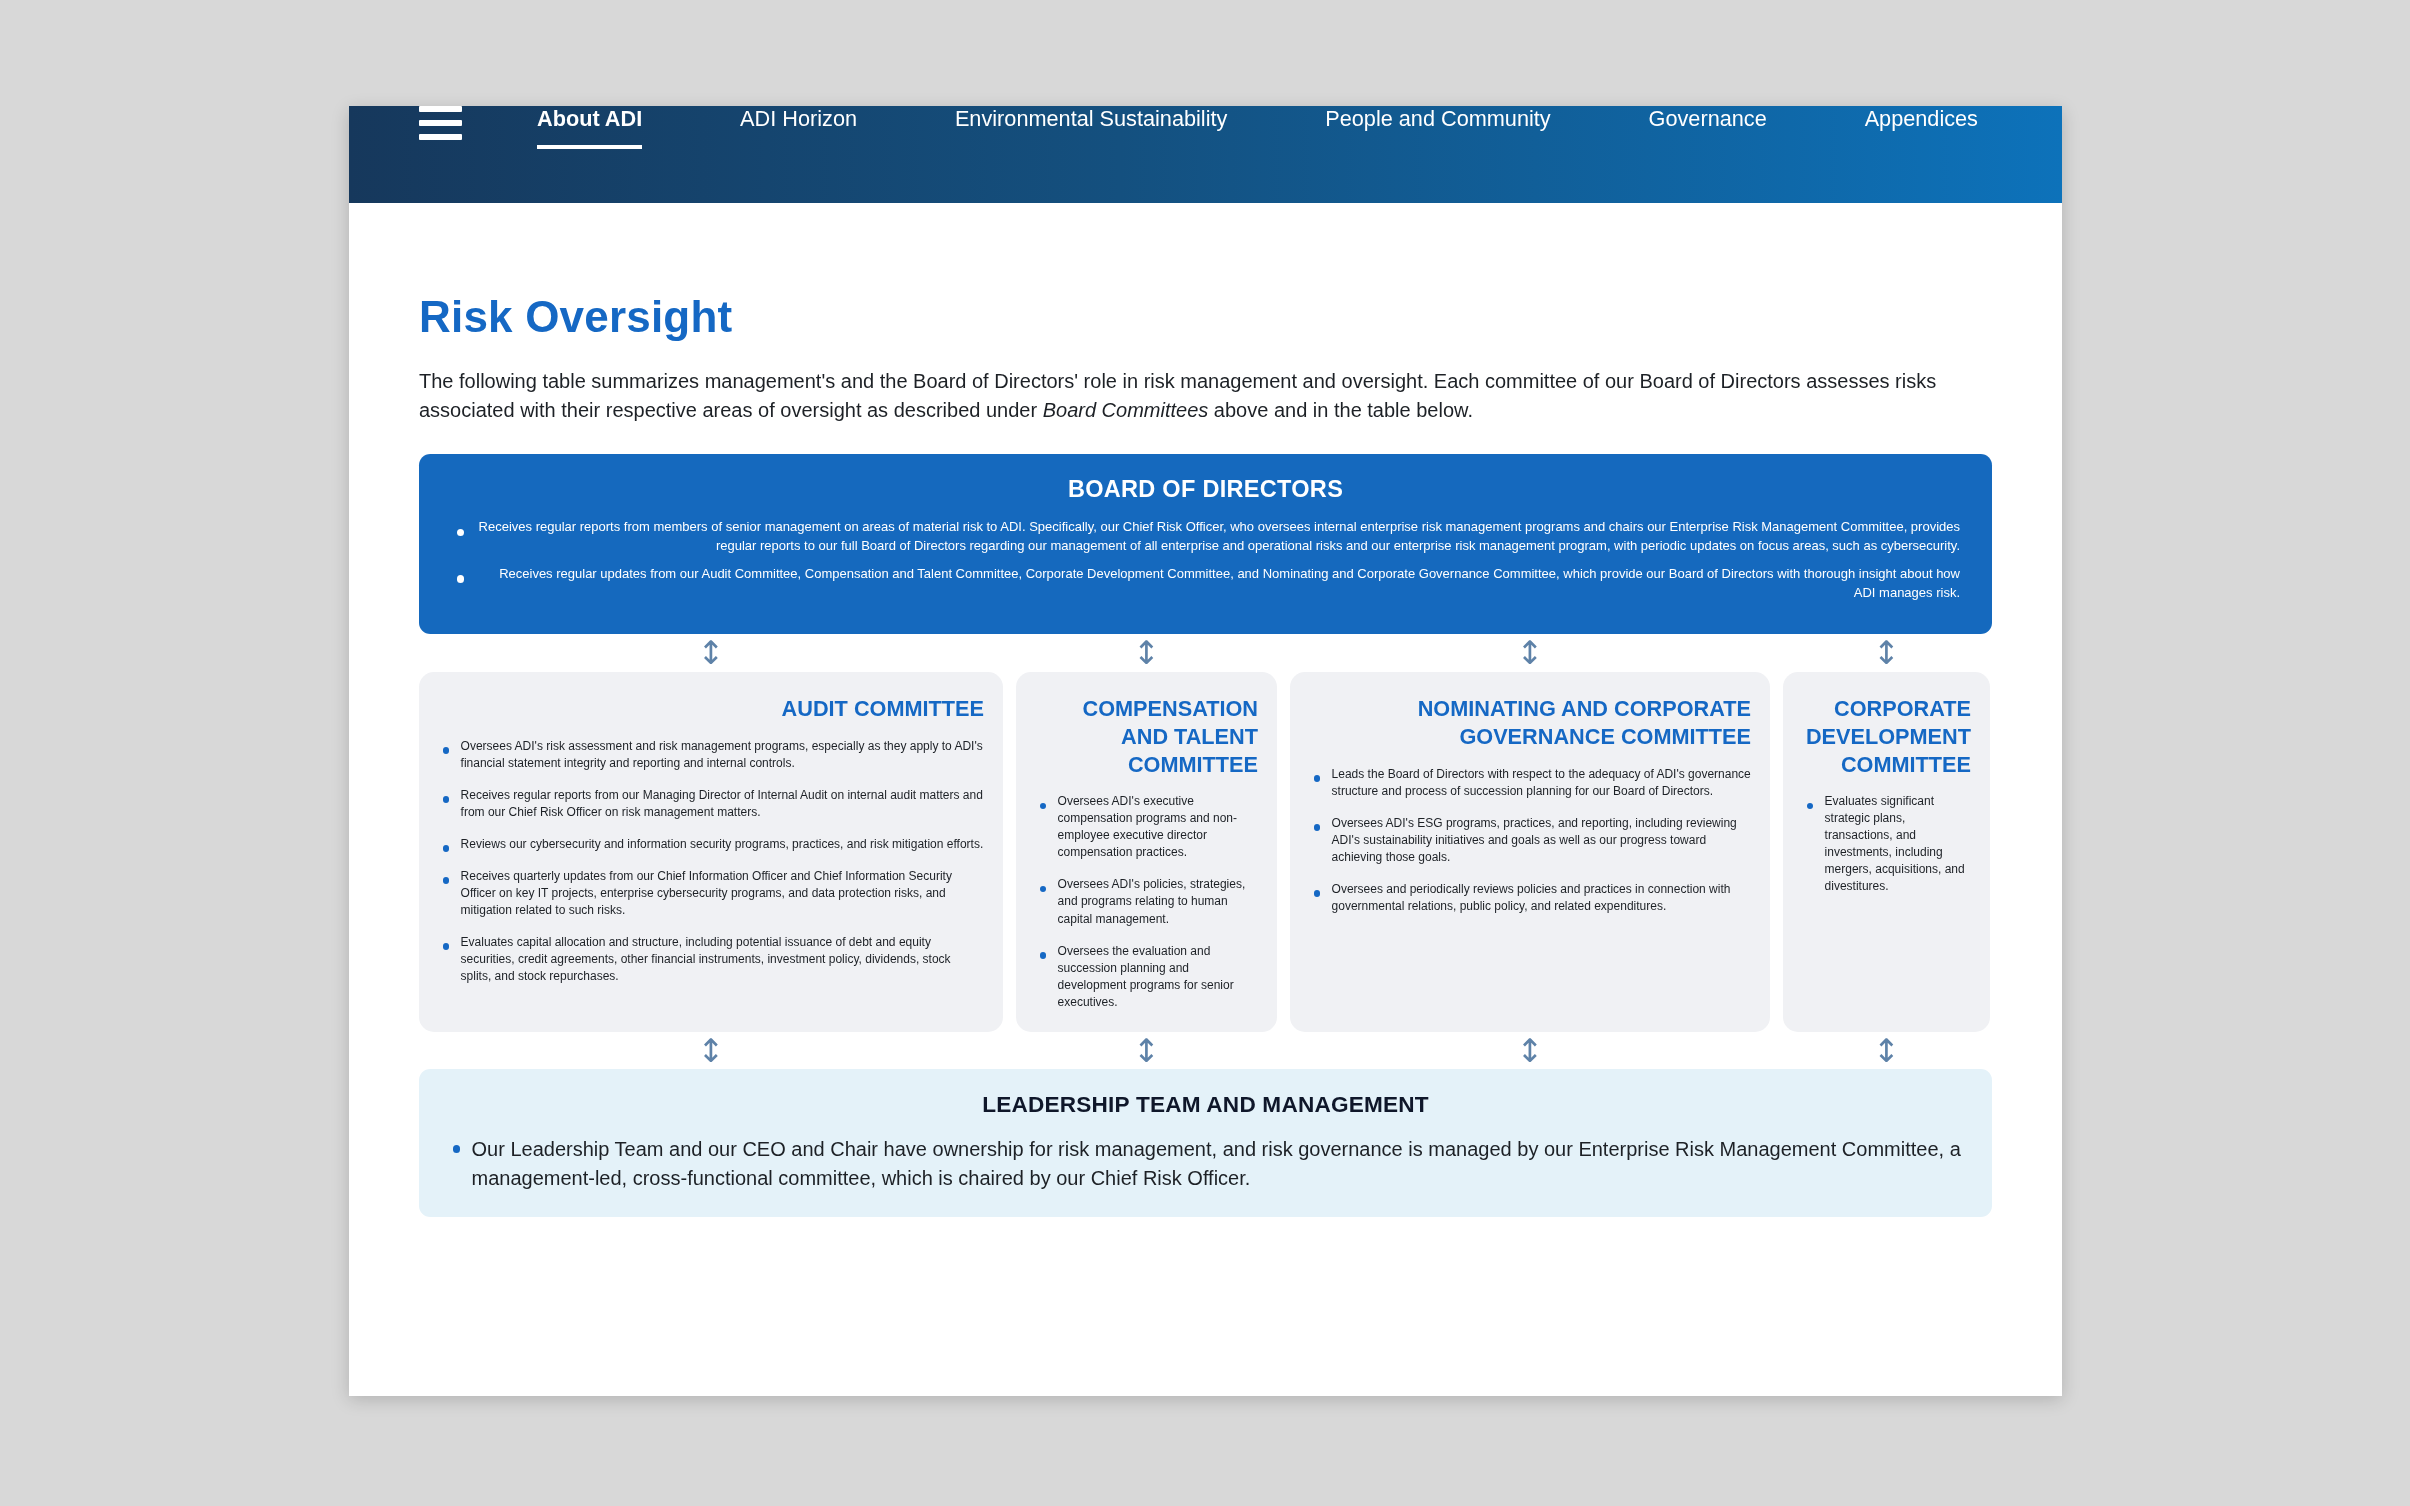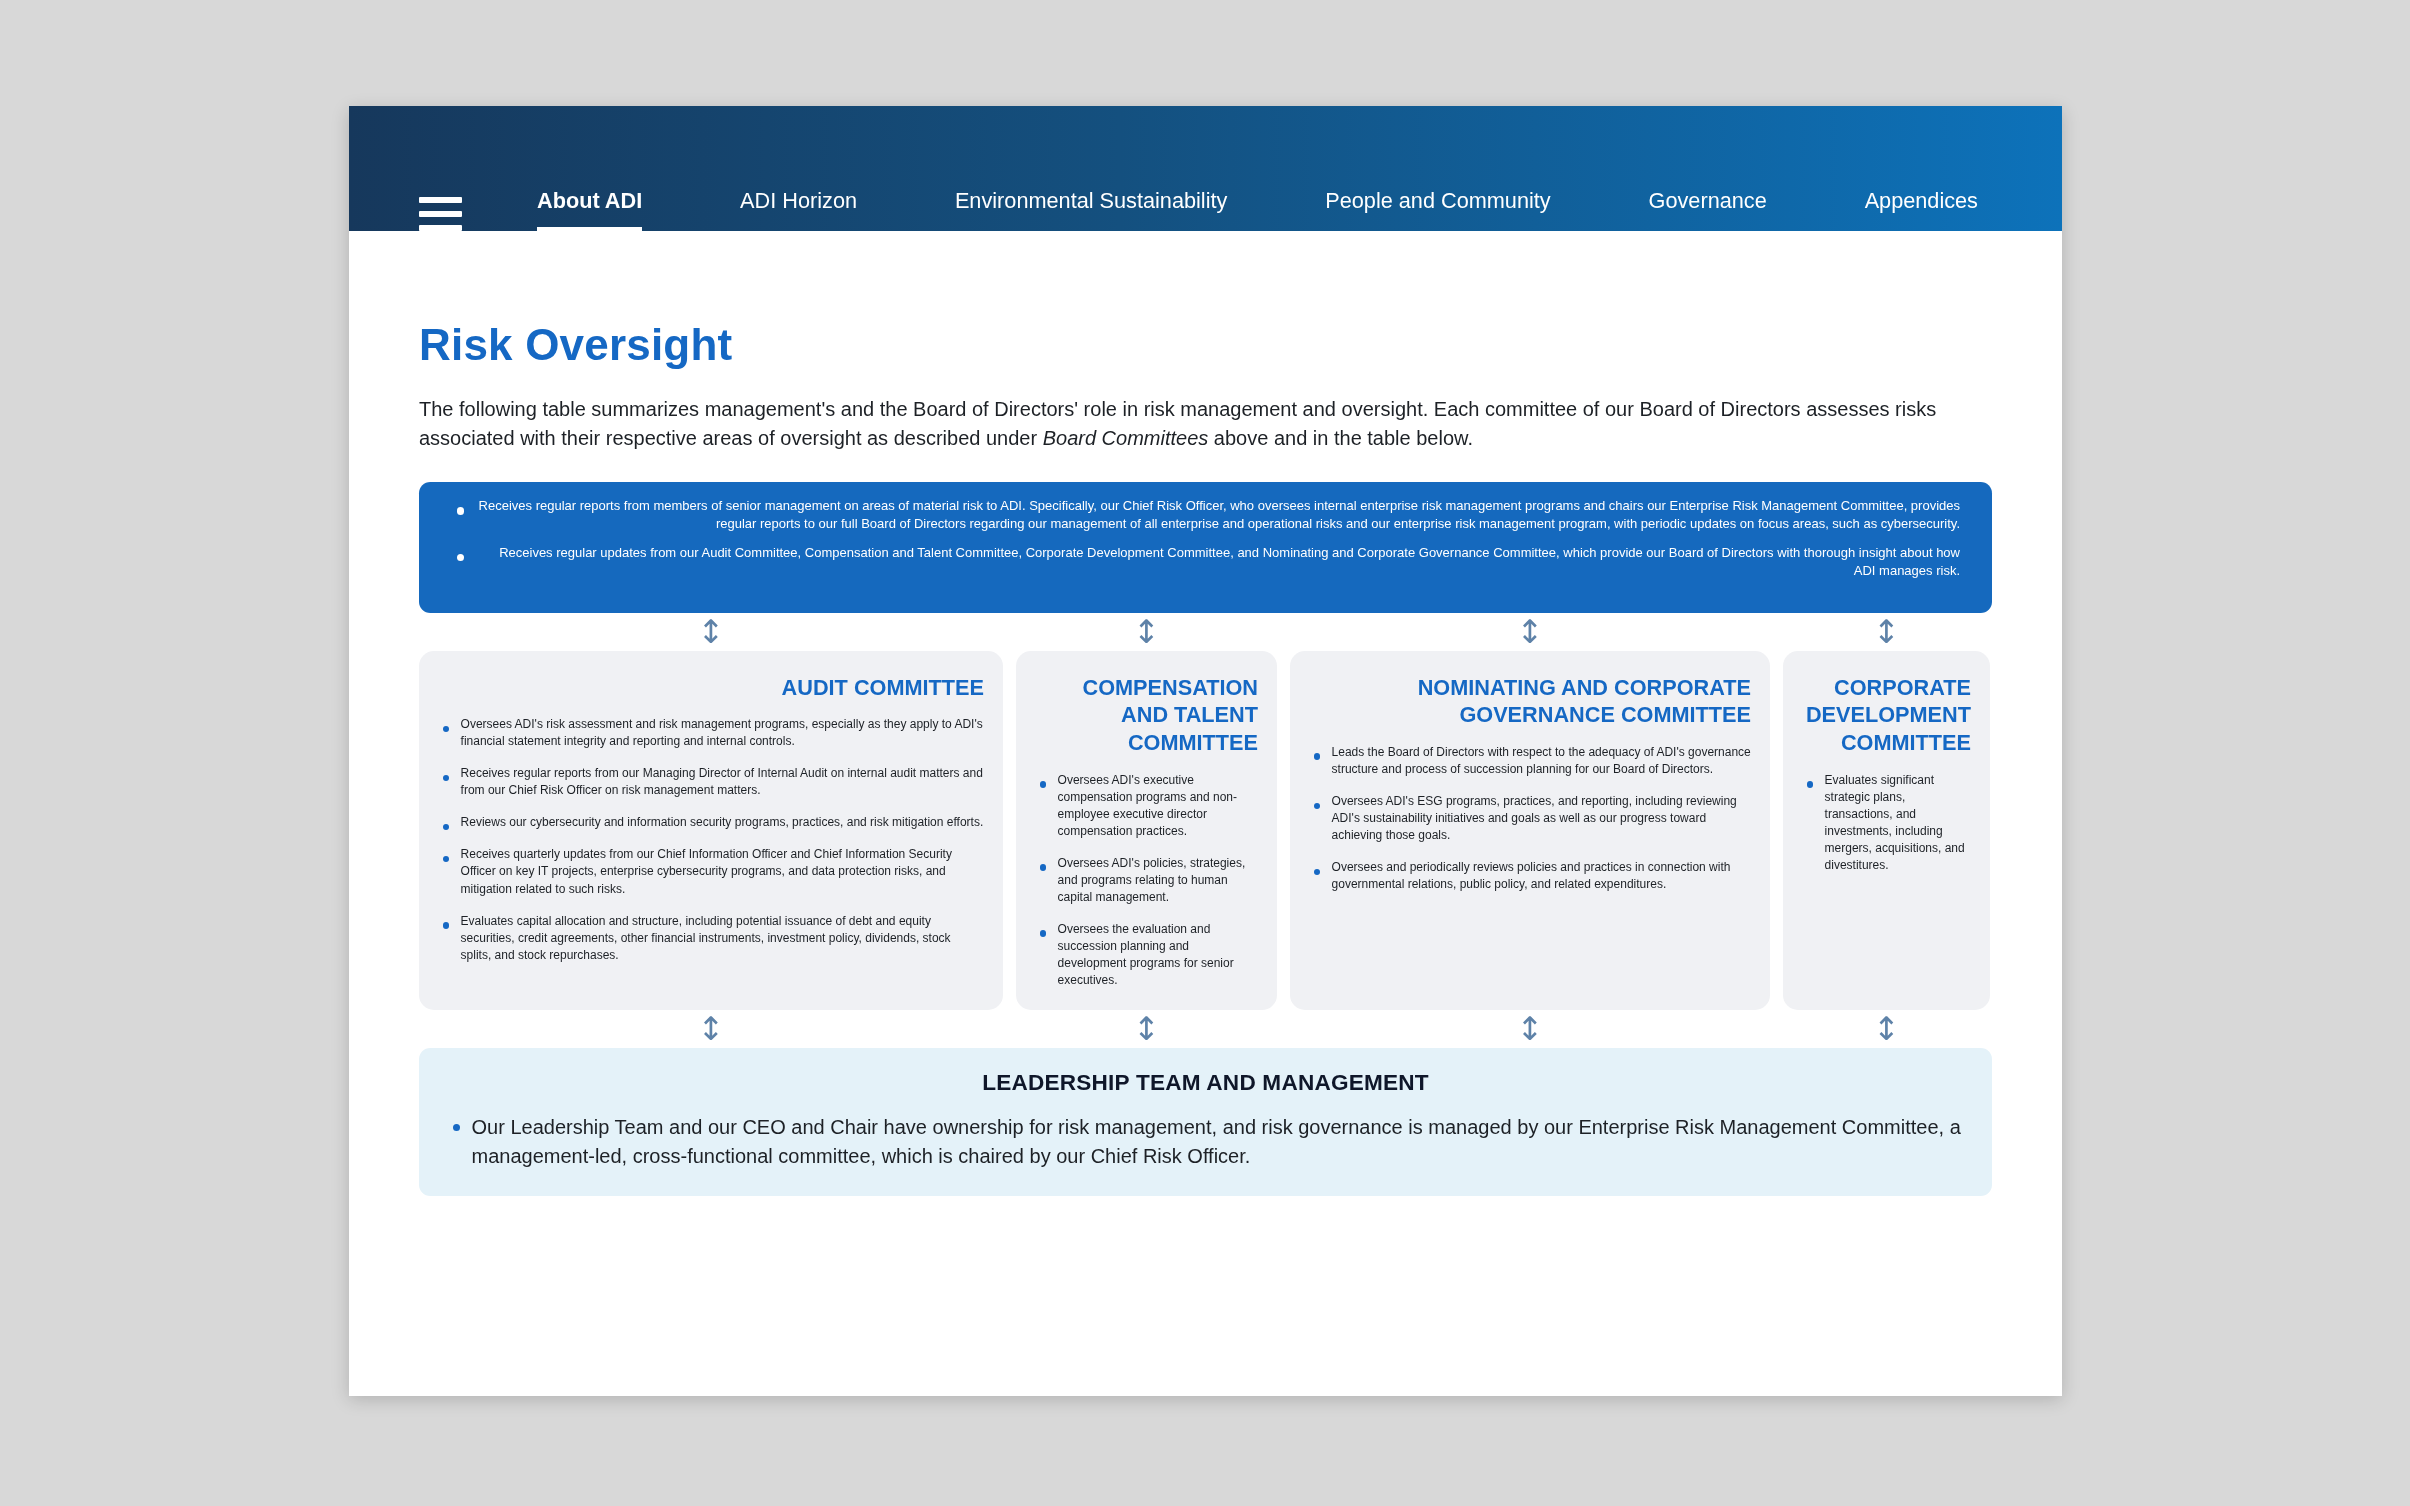--- a/index.html
+++ b/index.html
@@ -13,24 +13,24 @@
     width: 1713px;
     min-height: 1290px;
     background: #ffffff;
     margin: 106px auto 0 auto;
     box-shadow: 0 3.8px 17px rgba(0,0,0,0.18);
     position: relative;
     padding-bottom: 38px;
   }
   
   .nav {
-    height: 125px;
+    height: 97px;
     background: linear-gradient(90deg, #16385c 0%, #14507f 45%, #0d72ba 100%);
     display: flex;
-    align-items: flex-end;
+    align-items: flex-start;
     padding: 0 56px 0 70px;
   }
   .hamburger {
     width: 43px;
     display: flex;
     flex-direction: column;
     gap: 8.5px;
     cursor: pointer;
     margin-right: 75px;
   }
@@ -212,20 +212,21 @@
     </div>
   </div>
 
   <div class="content">
 
     <h1 class="page-title">Risk Oversight</h1>
 
     <p class="intro"><span>The following table summarizes management's and the Board of Directors' role in risk management and oversight. Each committee of our Board of Directors assesses risks associated with their respective areas of oversight as described under </span><span class="italic">Board Committees</span><span> above and in the table below.</span></p>
 
     <div class="board-box">
+      <div class="board-title">BOARD OF DIRECTORS</div>
       <ul>
         <li>Receives regular reports from members of senior management on areas of material risk to ADI. Specifically, our Chief Risk Officer, who oversees internal enterprise risk management programs and chairs our Enterprise Risk Management Committee, provides regular reports to our full Board of Directors regarding our management of all enterprise and operational risks and our enterprise risk management program, with periodic updates on focus areas, such as cybersecurity.</li>
         <li>Receives regular updates from our Audit Committee, Compensation and Talent Committee, Corporate Development Committee, and Nominating and Corporate Governance Committee, which provide our Board of Directors with thorough insight about how ADI manages risk.</li>
       </ul>
     </div>
 
     <div class="grid4 arrow-row">
       <div class="arrow-cell"><span class="arrow-glyph">↕</span></div>
       <div class="arrow-cell"><span class="arrow-glyph">↕</span></div>
       <div class="arrow-cell"><span class="arrow-glyph">↕</span></div>

